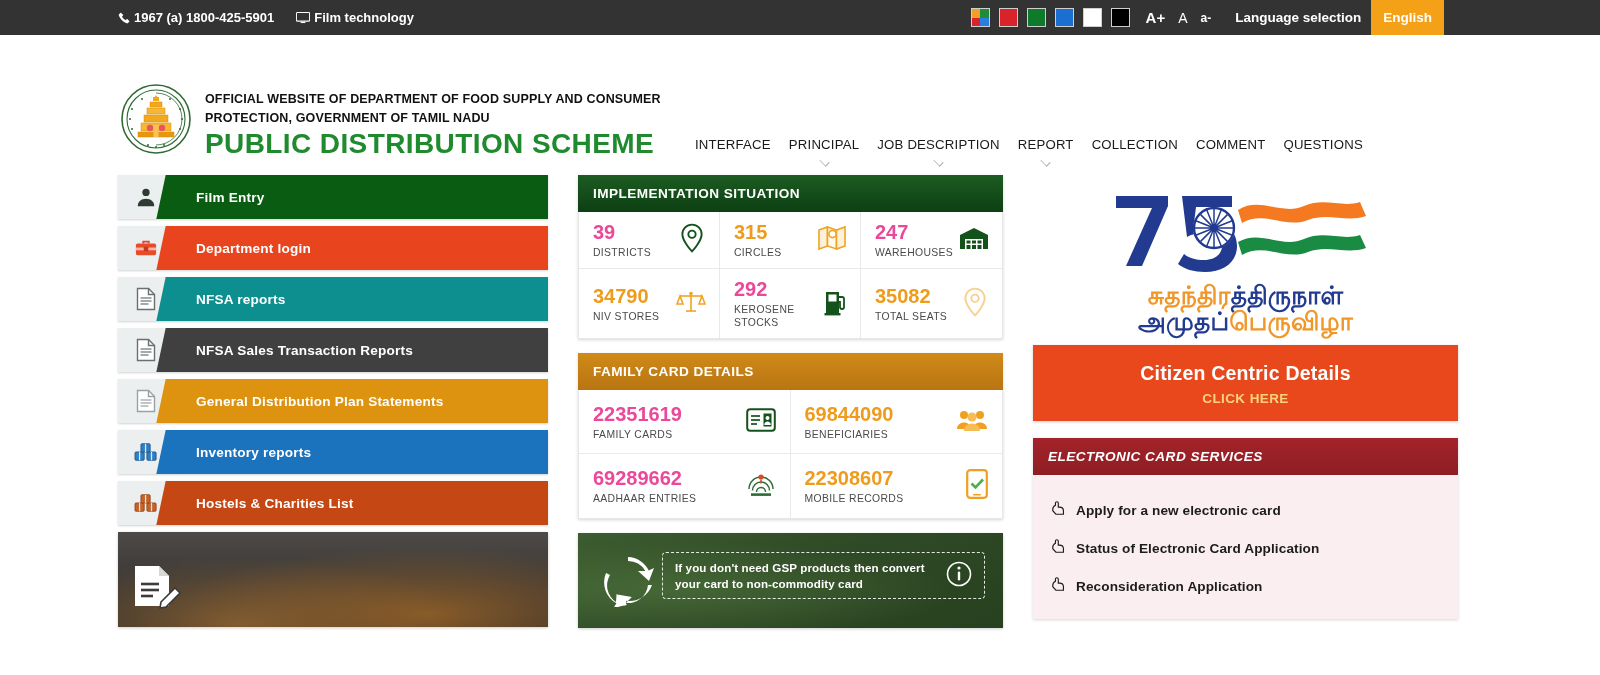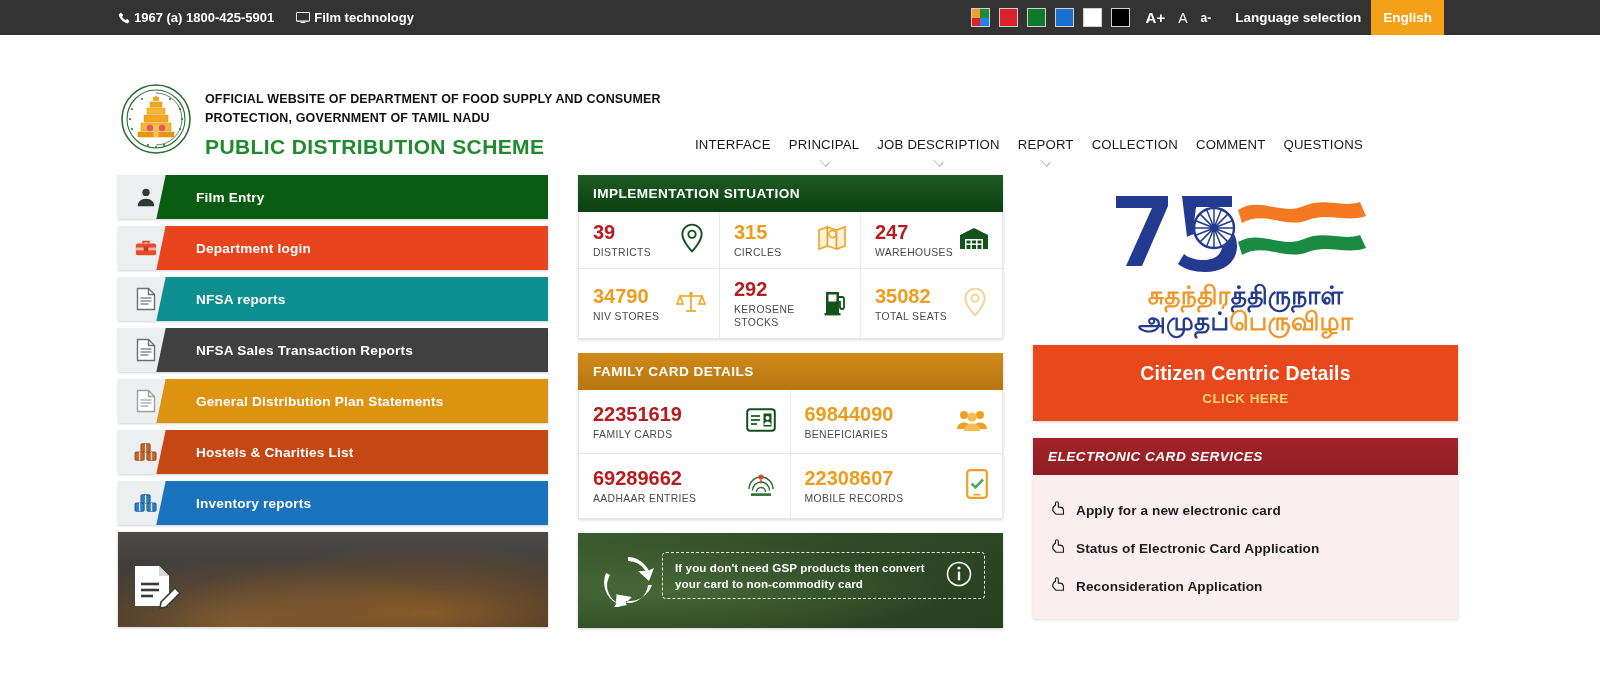--- a/index.html
+++ b/index.html
@@ -66,22 +66,21 @@
 
   
   .header { position: relative; height: 140px; }
   .logo-wrap { position: absolute; left: 120px; top: 48px; }
   .org-text { position: absolute; left: 205px; top: 55px; width: 700px; }
   .org-line {
     font-size: 12.5px; font-weight: bold; color: #111; letter-spacing: .15px;
     line-height: 1.5;
   }
   .scheme-title {
-    margin-top: 7px;
-    font-size: 21px; font-weight: bold; color: #1f8a2e; letter-spacing: .4px;
+    font-size: 28px; font-weight: bold; color: #1f8a2e; letter-spacing: .4px;
   }
   .nav {
     position: absolute; left: 695px; top: 102px;
     display: flex; align-items: flex-start; gap: 0;
   }
   .nav-item {
     position: relative; padding: 0 9px;
     font-size: 13.2px; font-weight: 500; color: #1a1a1a;
     letter-spacing: .2px; white-space: nowrap; cursor: pointer;
   }
@@ -148,21 +147,21 @@
     min-height: 56px;
   }
   .stat-grid.cols3 .stat-cell { width: 33.333%; }
   .stat-grid.cols2 .stat-cell { width: 50%; min-height: 64px; padding: 11px 14px; }
   .stat-grid.cols3 .stat-cell:nth-child(3n) { border-right: none; }
   .stat-grid.cols2 .stat-cell:nth-child(2n) { border-right: none; }
   .stat-grid.cols3 .stat-cell:nth-child(n+4) { border-bottom: none; }
   .stat-grid.cols2 .stat-cell:nth-child(n+3) { border-bottom: none; }
   .stat-text { min-width: 0; }
   .stat-value { font-size: 20px; font-weight: bold; line-height: 1.15; }
-  .stat-value.dark   { color: #b91c1c; }
+  .stat-value.dark   { color: #ec4899; }
   .stat-value.orange { color: #ef9b1b; }
   .stat-label {
     font-size: 10.4px; color: #4a4a4a; letter-spacing: .35px;
     line-height: 1.25; margin-top: 2px; text-transform: uppercase;
   }
   .stat-icon { flex: 0 0 auto; margin-left: 8px; }
 
   
   .media-banner {
     height: 95px; position: relative; overflow: hidden;
@@ -424,54 +423,54 @@
           </svg>
       </div>
       <div class="sb-body" style="background:#dd9310">
         <span class="sb-label">General Distribution Plan Statements</span>
       </div>
     </div>
 
     <div class="sb-btn">
       <div class="sb-icon">
         <svg width="26" height="22" viewBox="0 0 28 24">
+            <g fill="#2f7fc4" stroke="#1b5a92" stroke-width="1">
+              <rect x="2" y="12" width="10" height="9" rx="1"></rect>
+              <rect x="15" y="12" width="10" height="9" rx="1"></rect>
+              <rect x="8.5" y="3" width="10" height="9" rx="1"></rect>
+            </g>
+            <g stroke="#dce9f5" stroke-width="1.4">
+              <path d="M7 12v9"></path>
+              <path d="M20 12v9"></path>
+              <path d="M13.5 3v9"></path>
+            </g>
+          </svg>
+      </div>
+      <div class="sb-body" style="background:#1b72bd">
+        <span class="sb-label">Inventory reports</span>
+      </div>
+    </div>
+
+    <div class="sb-btn">
+      <div class="sb-icon">
+        <svg width="26" height="22" viewBox="0 0 28 24">
             <g fill="#c4632a" stroke="#9a4718" stroke-width="1">
               <rect x="2" y="12" width="10" height="9" rx="1"></rect>
               <rect x="15" y="12" width="10" height="9" rx="1"></rect>
               <rect x="8.5" y="3" width="10" height="9" rx="1"></rect>
             </g>
             <g stroke="#f3dcc9" stroke-width="1.4">
               <path d="M7 12v9"></path>
               <path d="M20 12v9"></path>
               <path d="M13.5 3v9"></path>
             </g>
           </svg>
       </div>
       <div class="sb-body" style="background:#c44714">
         <span class="sb-label">Hostels &amp; Charities List</span>
-      </div>
-    </div>
-
-    <div class="sb-btn">
-      <div class="sb-icon">
-        <svg width="26" height="22" viewBox="0 0 28 24">
-            <g fill="#2f7fc4" stroke="#1b5a92" stroke-width="1">
-              <rect x="2" y="12" width="10" height="9" rx="1"></rect>
-              <rect x="15" y="12" width="10" height="9" rx="1"></rect>
-              <rect x="8.5" y="3" width="10" height="9" rx="1"></rect>
-            </g>
-            <g stroke="#dce9f5" stroke-width="1.4">
-              <path d="M7 12v9"></path>
-              <path d="M20 12v9"></path>
-              <path d="M13.5 3v9"></path>
-            </g>
-          </svg>
-      </div>
-      <div class="sb-body" style="background:#1b72bd">
-        <span class="sb-label">Inventory reports</span>
       </div>
     </div>
 
     <div class="media-banner">
       <div class="media-icon">
         <svg width="50" height="52" viewBox="0 0 50 52">
           <path d="M4 6h24l10 10v30H4z" fill="#ffffff"></path>
           <path d="M28 6v10h10" fill="#d8d8d8"></path>
           <g stroke="#3b3b3b" stroke-width="2.6">
               <path d="M10 24h18"></path>

